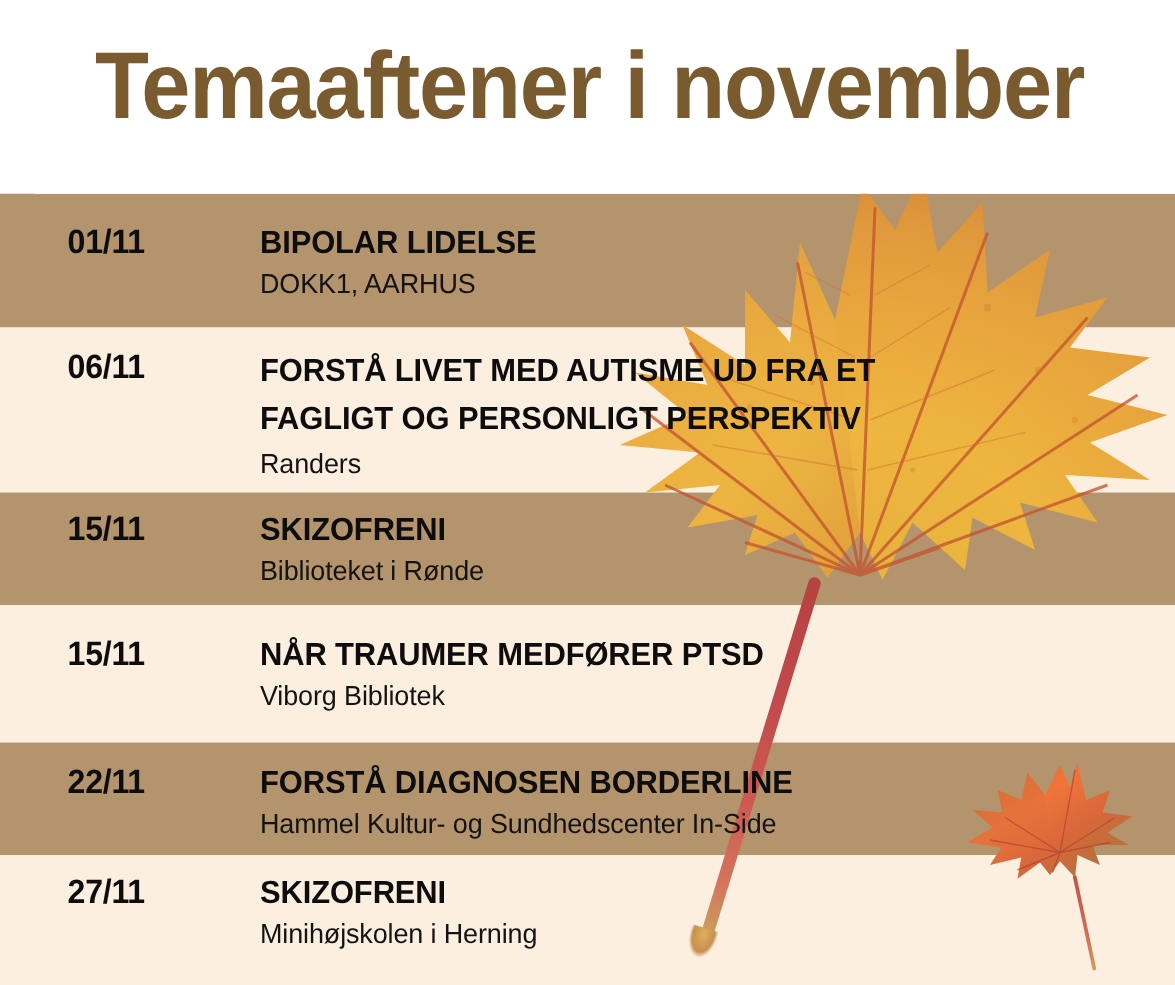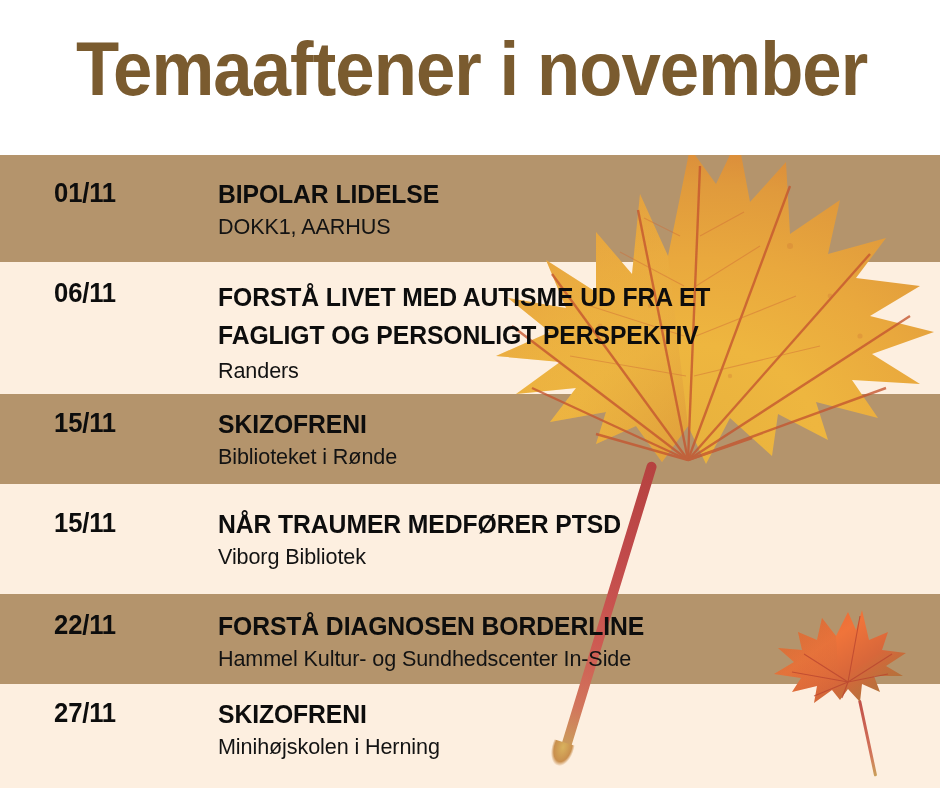--- a/index.html
+++ b/index.html
@@ -60,21 +60,21 @@
   
   .rows{position:absolute;left:0;top:0;width:940px;height:788px;z-index:4;padding-left:14px;}
   .row{position:absolute;left:0;width:940px;}
   .date{
     position:absolute;left:0;top:0;width:170px;
     text-align:center;
     font-size:27px;font-weight:bold;color:#0d0d0d;
     letter-spacing:-0.2px;
     transform:scaleX(0.95);transform-origin:center top;
   }
-  .evt{position:absolute;left:218px;top:0;width:700px;}
+  .evt{position:absolute;left:208px;top:0;width:700px;}
   .evt-title{
     font-size:25.5px;font-weight:bold;color:#0d0d0d;
     line-height:32px;letter-spacing:-0.1px;
     transform:scaleX(0.97);transform-origin:left top;
     white-space:pre-line;
   }
   .evt-sub{
     font-size:22px;font-weight:normal;color:#131313;
     line-height:30px;letter-spacing:-0.1px;
     transform:scaleX(0.98);transform-origin:left top;

